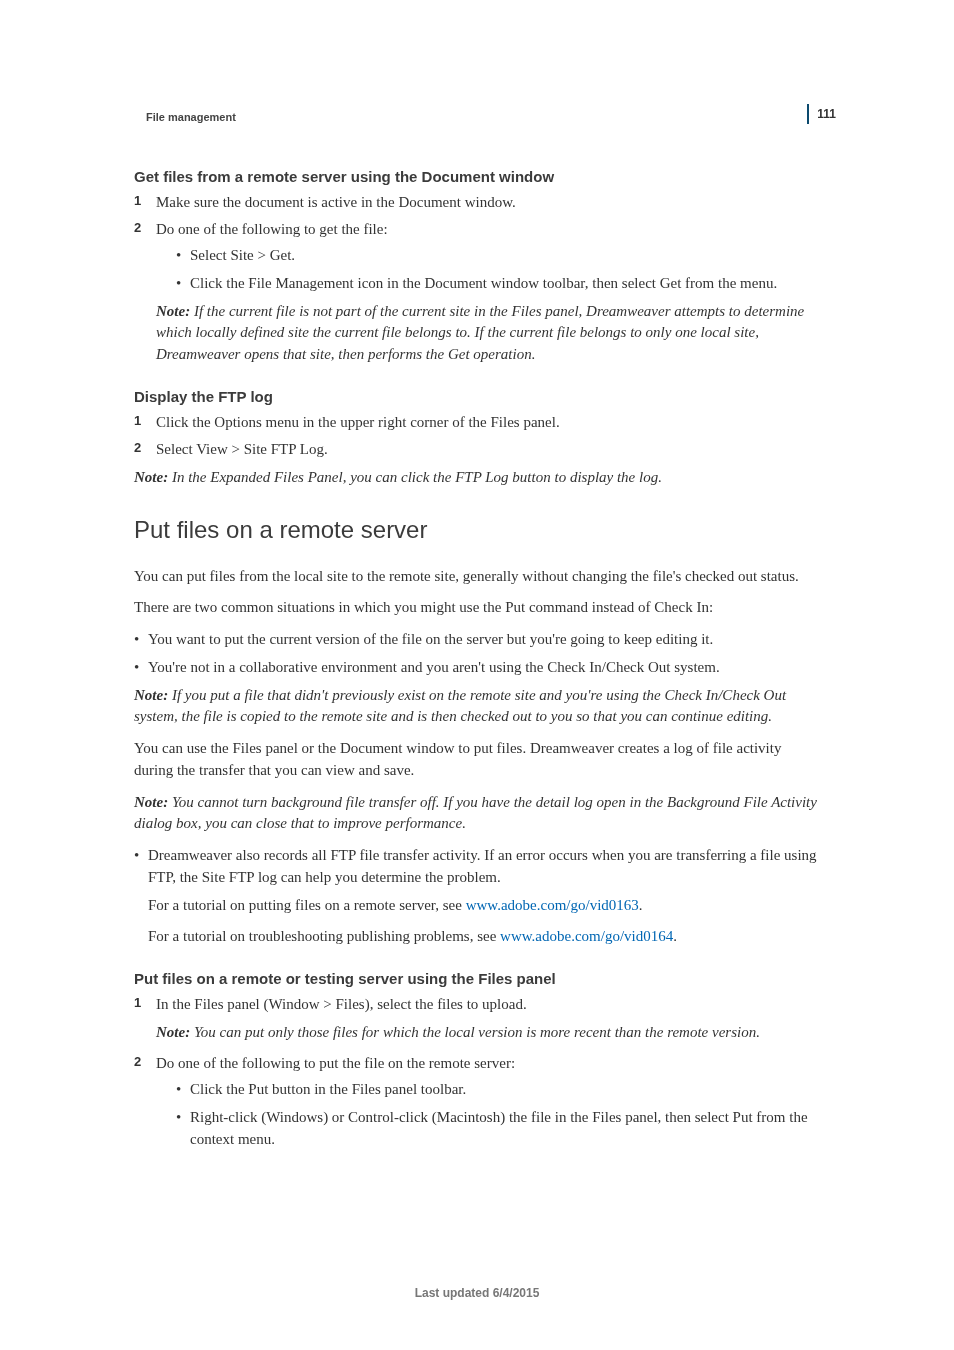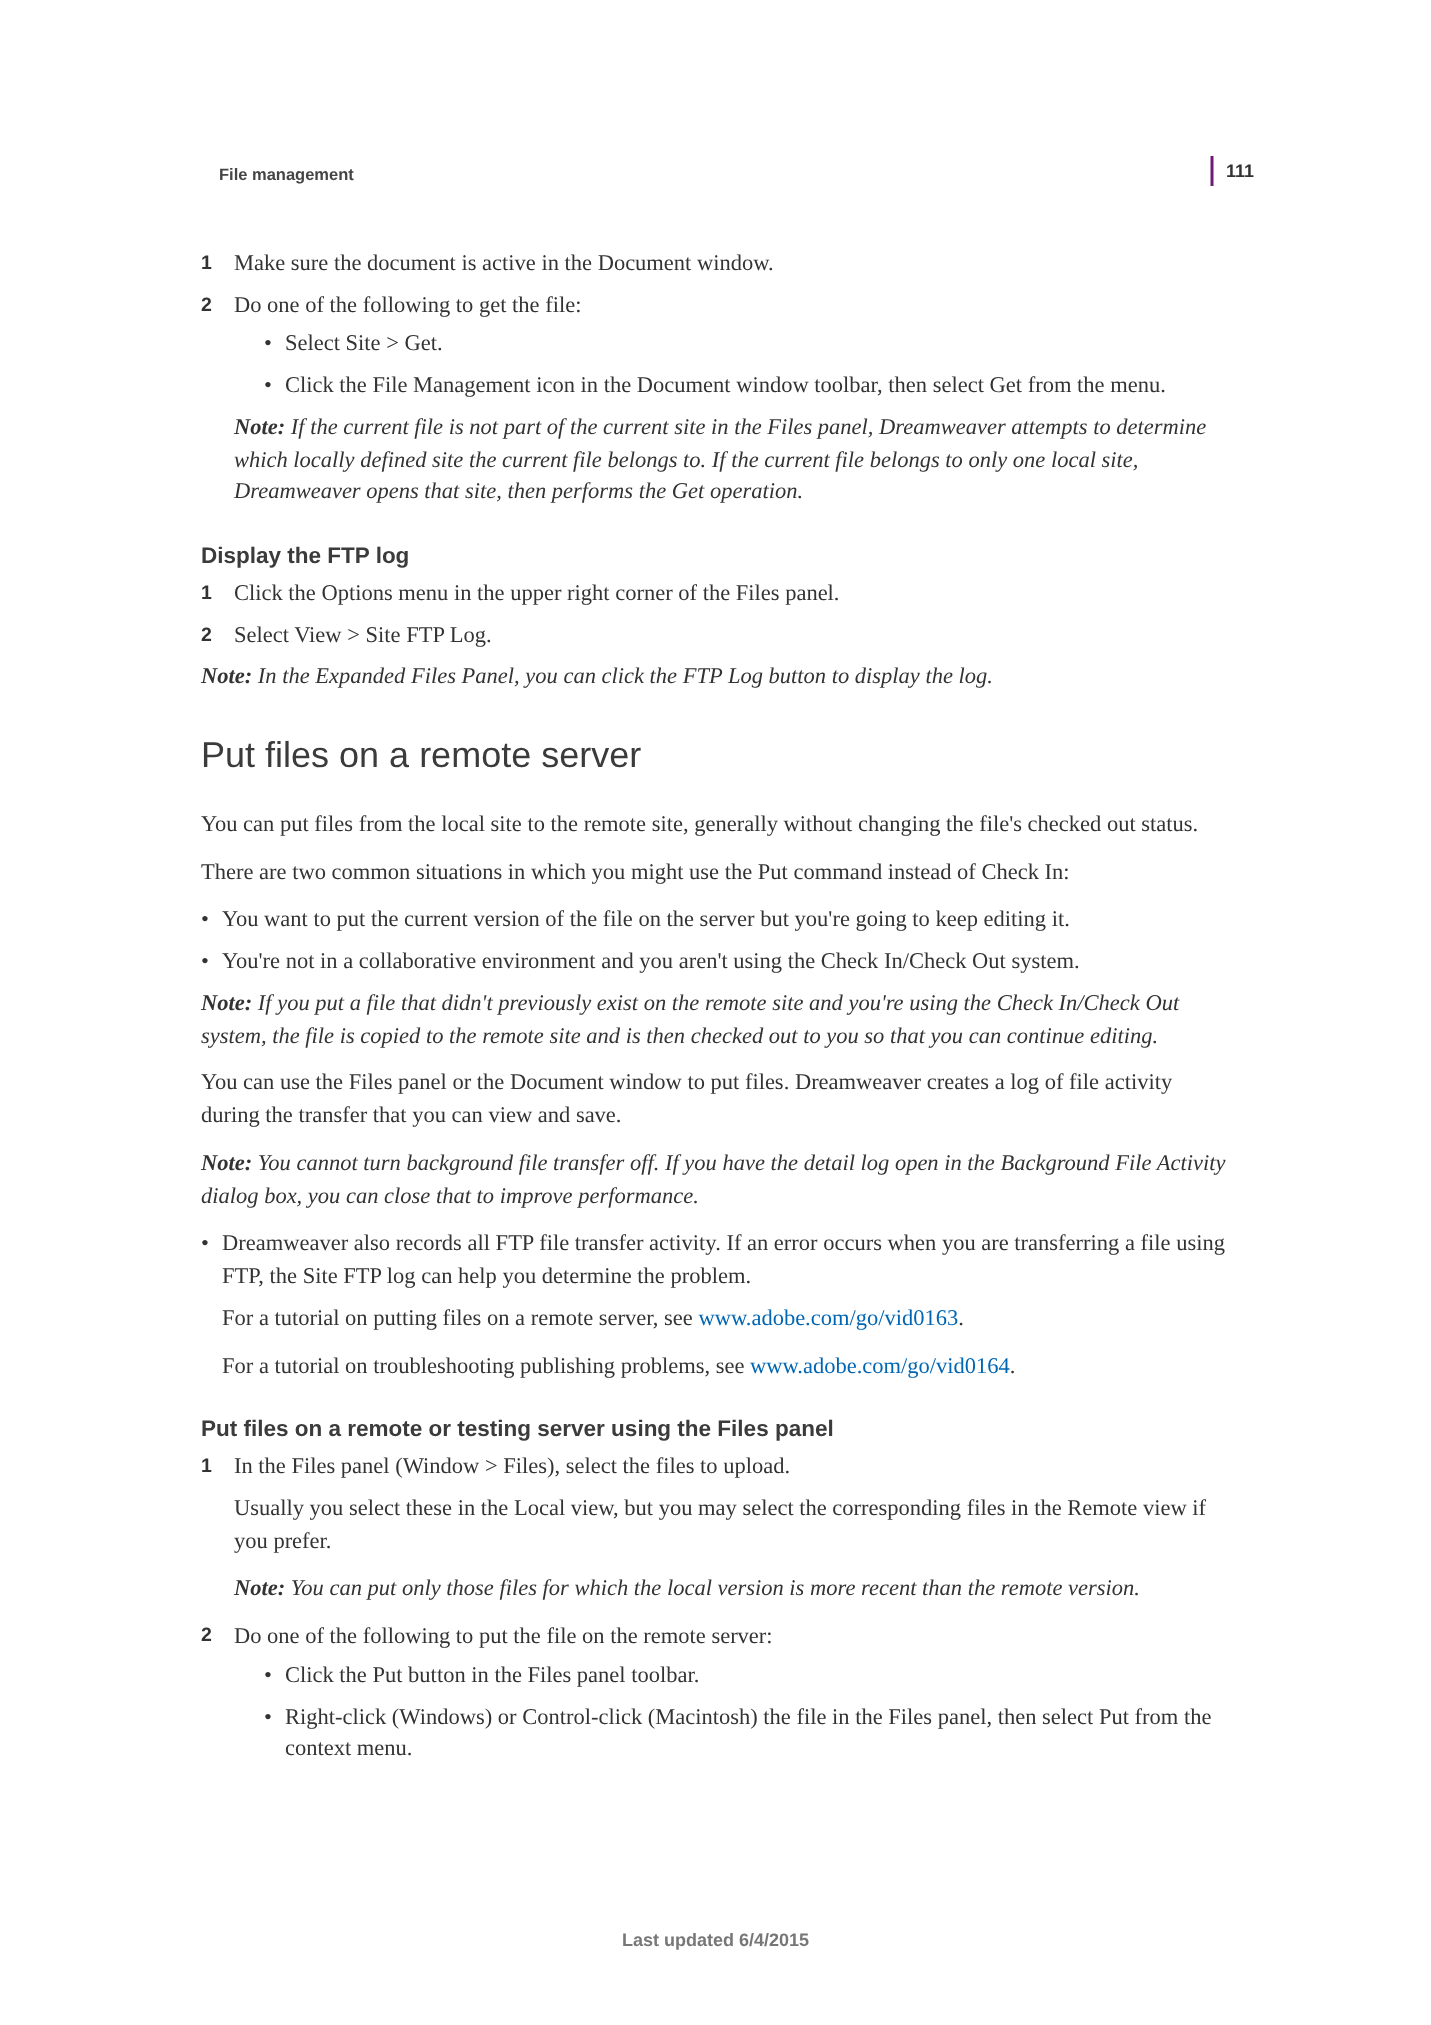--- a/index.html
+++ b/index.html
@@ -20,21 +20,21 @@
   }
   .page-number {
     position: absolute;
     top: 104px;
     right: 118px;
     font-family: "Myriad Pro", "Segoe UI", Arial, sans-serif;
     font-weight: 700;
     font-size: 12px;
     color: #333;
     text-align: right;
-    border-left: 2px solid #701a75;
+    border-left: 2px solid #0c4a6e;
     padding: 4px 0 4px 8px;
     line-height: 1;
   }
   .running-head {
     font-family: "Myriad Pro", "Segoe UI", Arial, sans-serif;
     font-weight: 700;
     font-size: 11px;
     color: #444;
     margin-bottom: 40px;
     padding-left: 12px;
@@ -110,20 +110,21 @@
 </style>
 </head>
 <body>
 
 <div class="page">
 
   <div class="page-number">111</div>
 
   <div class="running-head">File management</div>
 
+  <h3 class="h3">Get files from a remote server using the Document window</h3>
   <ol class="steps">
     <li>Make sure the document is active in the Document window.</li>
     <li class="li-block">
       <span>Do one of the following to get the file:</span>
       <ul class="bullets nested">
         <li>Select Site &gt; Get.</li>
         <li>Click the File Management icon in the Document window toolbar, then select Get from the menu.</li>
       </ul>
       <p>
         <span class="note-label">Note:</span><span class="note-body"> If the current file is not part of the current site in the Files panel, Dreamweaver attempts to determine which locally defined site the current file belongs to. If the current file belongs to only one local site, Dreamweaver opens that site, then performs the Get operation.</span>
@@ -163,21 +164,20 @@
       <p>
         <span>For a tutorial on troubleshooting publishing problems, see </span><a class="link">www.adobe.com/go/vid0164</a><span>.</span>
       </p>
     </li>
   </ul>
 
   <h3 class="h3">Put files on a remote or testing server using the Files panel</h3>
   <ol class="steps">
     <li class="li-block">
       <span>In the Files panel (Window &gt; Files), select the files to upload.</span>
-      <p>Usually you select these in the Local view, but you may select the corresponding files in the Remote view if you prefer.</p>
       <p>
         <span class="note-label">Note:</span><span class="note-body"> You can put only those files for which the local version is more recent than the remote version.</span>
       </p>
     </li>
     <li class="li-block">
       <span>Do one of the following to put the file on the remote server:</span>
       <ul class="bullets nested">
         <li>Click the Put button in the Files panel toolbar.</li>
         <li>Right-click (Windows) or Control-click (Macintosh) the file in the Files panel, then select Put from the context menu.</li>
       </ul>

